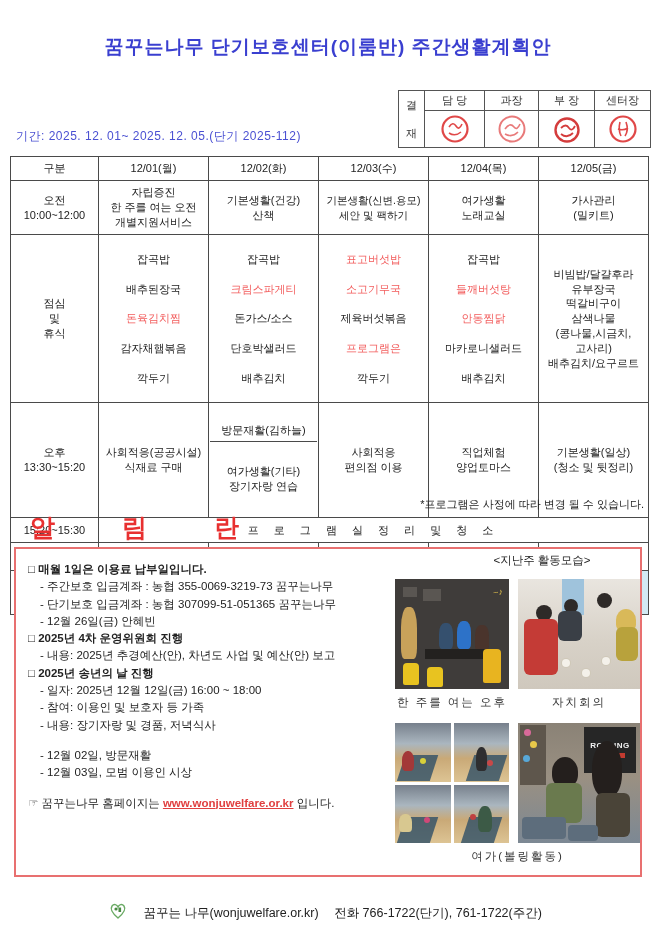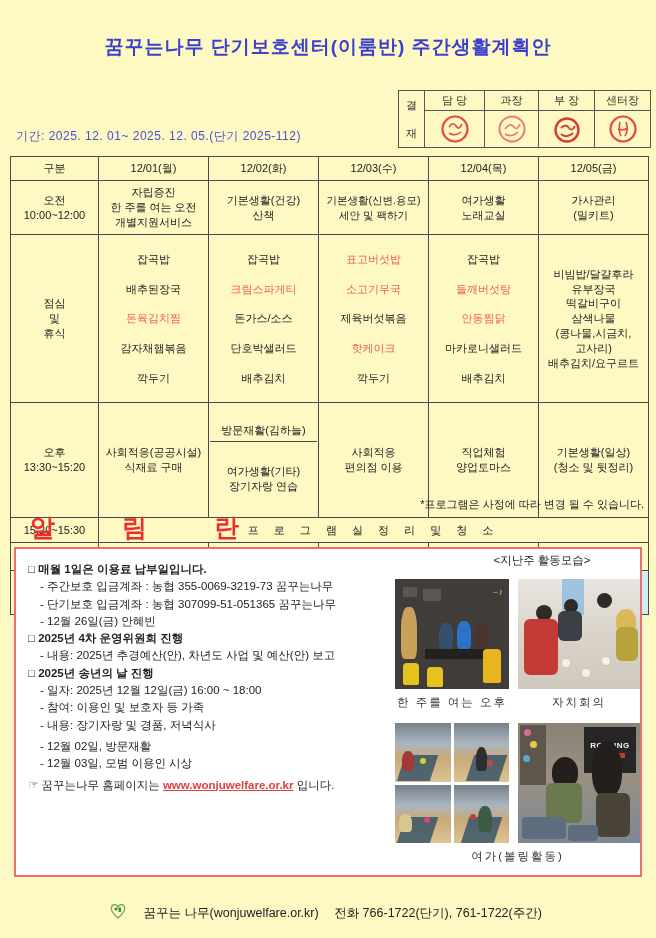--- a/index.html
+++ b/index.html
@@ -1,17 +1,17 @@
 <!DOCTYPE html>
 <html><head>
 <meta charset="utf-8">
 <style>
   * { margin:0; padding:0; box-sizing:border-box; }
   body { background:#e9e9e9; font-family:"Liberation Sans","DejaVu Sans",sans-serif; }
-  .sheet { position:relative; width:656px; height:938px; background:#fef9c3; margin:0 auto; overflow:hidden; color:#222; }
+  .sheet { position:relative; width:656px; height:938px; background:#ffffff; margin:0 auto; overflow:hidden; color:#222; }
 
   .doc-title { position:absolute; top:34px; left:0; width:100%; text-align:center;
     font-size:19px; font-weight:bold; color:#3a3fd0; letter-spacing:1px; }
 
   table.approval { position:absolute; top:90px; left:398px; border-collapse:collapse; }
   table.approval td { border:1px solid #555; text-align:center; font-size:11px; color:#333; }
   .approval .sign-col { width:26px; }
   .approval .sign-col .stack { display:flex; flex-direction:column; justify-content:space-around; height:56px; }
   .approval .hdr { height:20px; }
   .approval .stamp-cell { height:36px; }
@@ -33,21 +33,21 @@
   .prog-note { position:absolute; top:497px; right:12px; font-size:11px; color:#222; }
 
   .alert-title { position:absolute; top:511px; left:0; width:100%; text-align:left;
     color:#e83030; font-size:25px; font-weight:bold; letter-spacing:30px; text-indent:30px; }
 
   .notice-box { position:absolute; top:547px; left:14px; width:628px; height:330px;
     border:2px solid #e87070; background:#fff; }
   .notice-lines { position:absolute; top:12px; left:12px; width:372px; font-size:11.5px; line-height:17.3px; color:#222; }
   .nl.head { font-weight:bold; }
   .nl.sub { padding-left:12px; }
-  .nl.gap { margin-top:4px; }
+  .nl.gap { margin-top:13px; }
   .home-url { color:#e04040; text-decoration:underline; font-weight:bold; }
 
   .photos-header { position:absolute; top:4px; left:428px; width:196px; text-align:center; font-size:11.5px; }
   .photo { position:absolute; overflow:hidden; }
   .pcap { position:absolute; font-size:11.5px; text-align:center; letter-spacing:2px; color:#333; }
 
   
   .p1 { top:30px; left:379px; width:114px; height:110px; background:#3f3c3a; }
   .p1 .frame { position:absolute; background:#5a5652; }
   .p1 .sign { position:absolute; top:8px; right:6px; color:#d8b84a; font-size:9px; font-style:italic; transform:rotate(-8deg); }
@@ -184,21 +184,21 @@
         <div>잡곡밥</div>
         <div class="rd">크림스파게티</div>
         <div>돈가스/소스</div>
         <div>단호박샐러드</div>
         <div>배추김치</div>
       </td>
       <td>
         <div class="rd">표고버섯밥</div>
         <div class="rd">소고기무국</div>
         <div>제육버섯볶음</div>
-        <div class="rd">핫케이크</div>
+        <div class="rd">프로그램은</div>
         <div>깍두기</div>
       </td>
       <td>
         <div>잡곡밥</div>
         <div class="rd">들깨버섯탕</div>
         <div class="rd">안동찜닭</div>
         <div>마카로니샐러드</div>
         <div>배추김치</div>
       </td>
       <td class="fri-lunch">비빔밥/달걀후라

